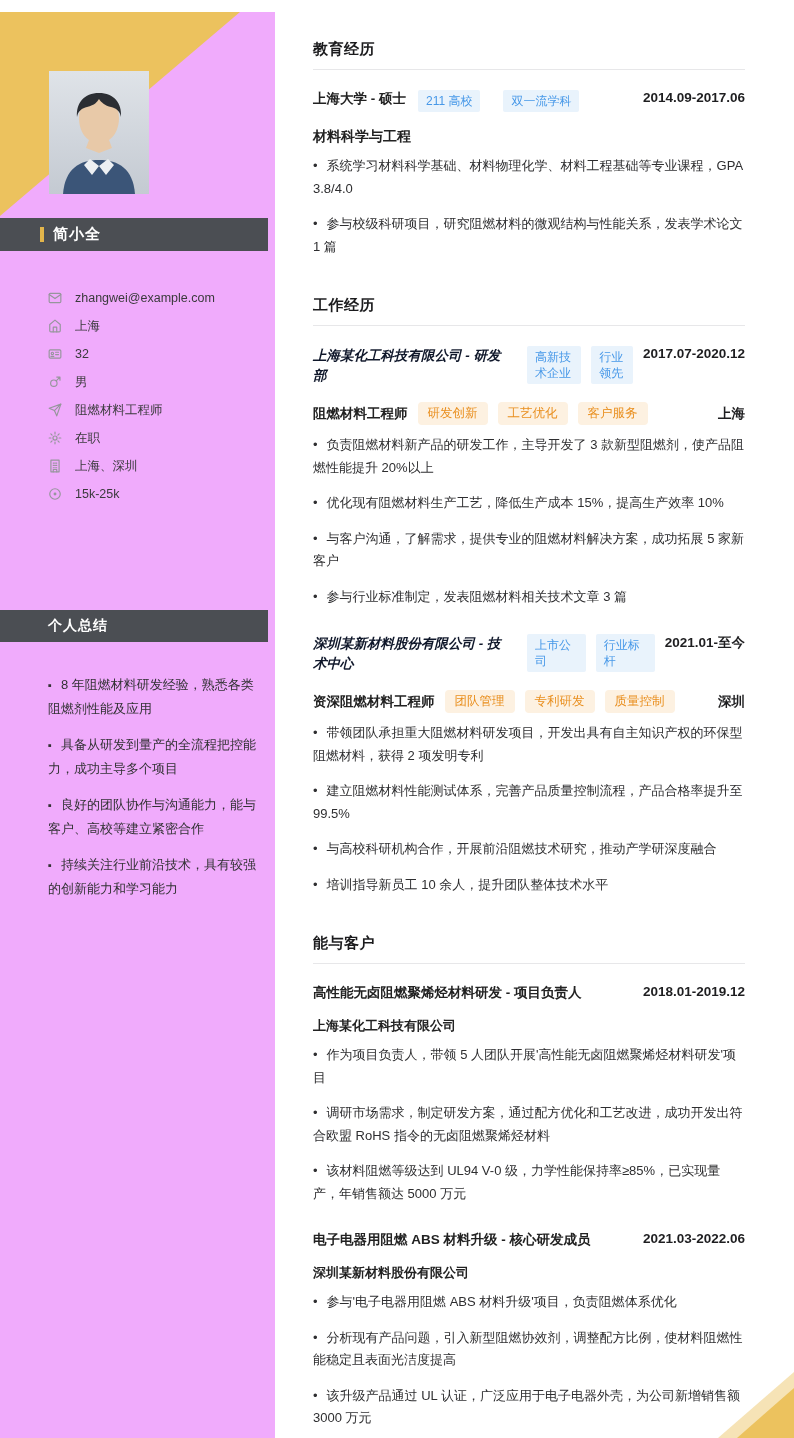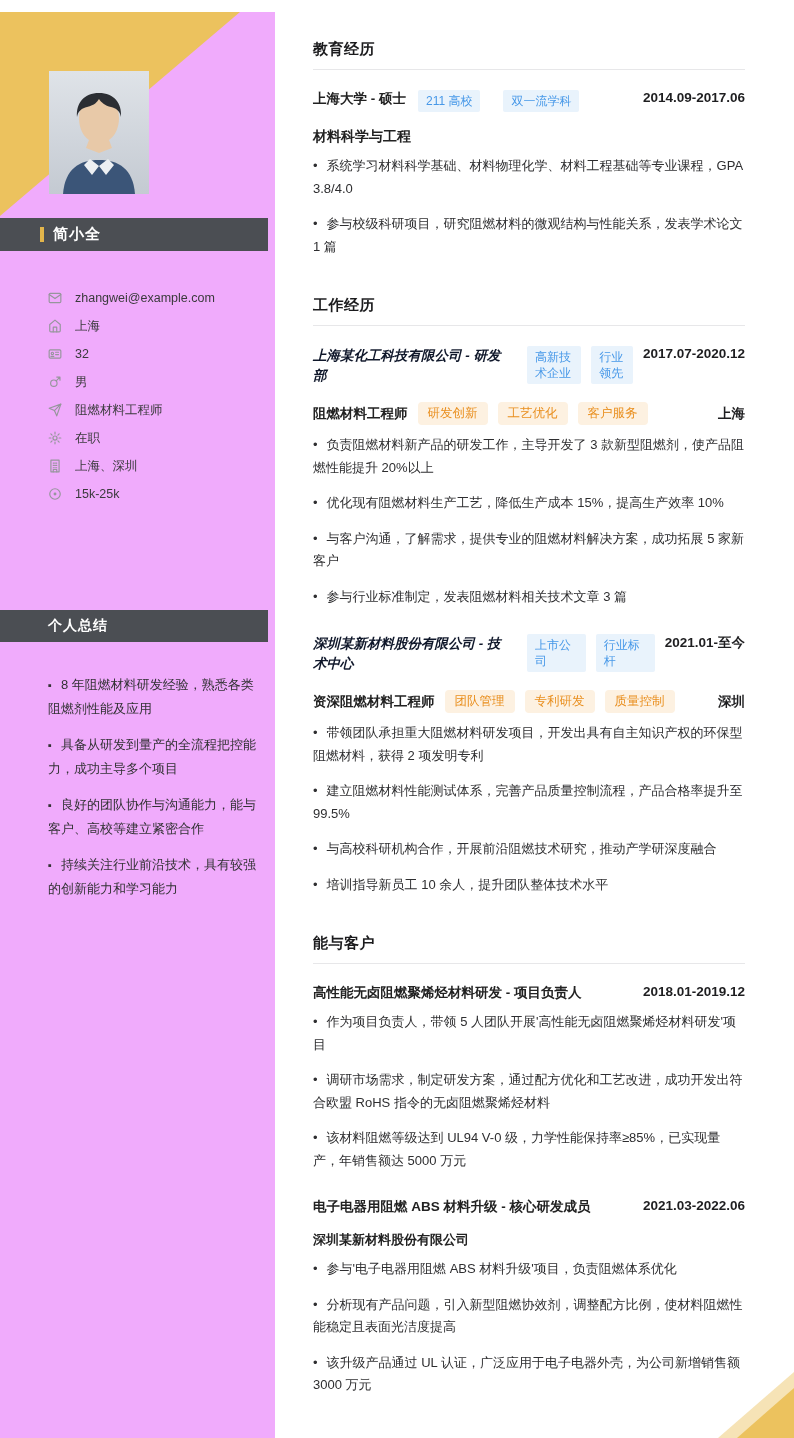--- a/index.html
+++ b/index.html
@@ -237,20 +237,21 @@
     </section>
 
     <section class="section">
       <div class="section-title">能与客户</div>
 
       <div class="entry">
         <div class="hdr-row">
           <span class="bold-13">高性能无卤阻燃聚烯烃材料研发 - 项目负责人</span>
           <span class="date">2018.01-2019.12</span>
         </div>
+        <div class="proj-company">上海某化工科技有限公司</div>
         <p class="bullet">作为项目负责人，带领 5 人团队开展'高性能无卤阻燃聚烯烃材料研发'项目</p>
         <p class="bullet">调研市场需求，制定研发方案，通过配方优化和工艺改进，成功开发出符合欧盟 RoHS 指令的无卤阻燃聚烯烃材料</p>
         <p class="bullet">该材料阻燃等级达到 UL94 V-0 级，力学性能保持率≥85%，已实现量产，年销售额达 5000 万元</p>
       </div>
 
       <div class="entry">
         <div class="hdr-row">
           <span class="bold-13">电子电器用阻燃 ABS 材料升级 - 核心研发成员</span>
           <span class="date">2021.03-2022.06</span>
         </div>

